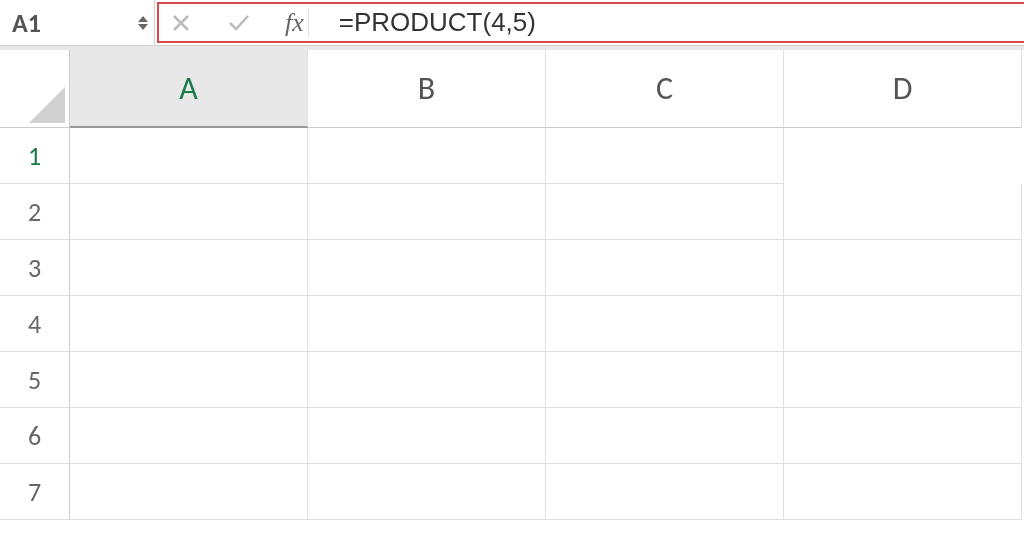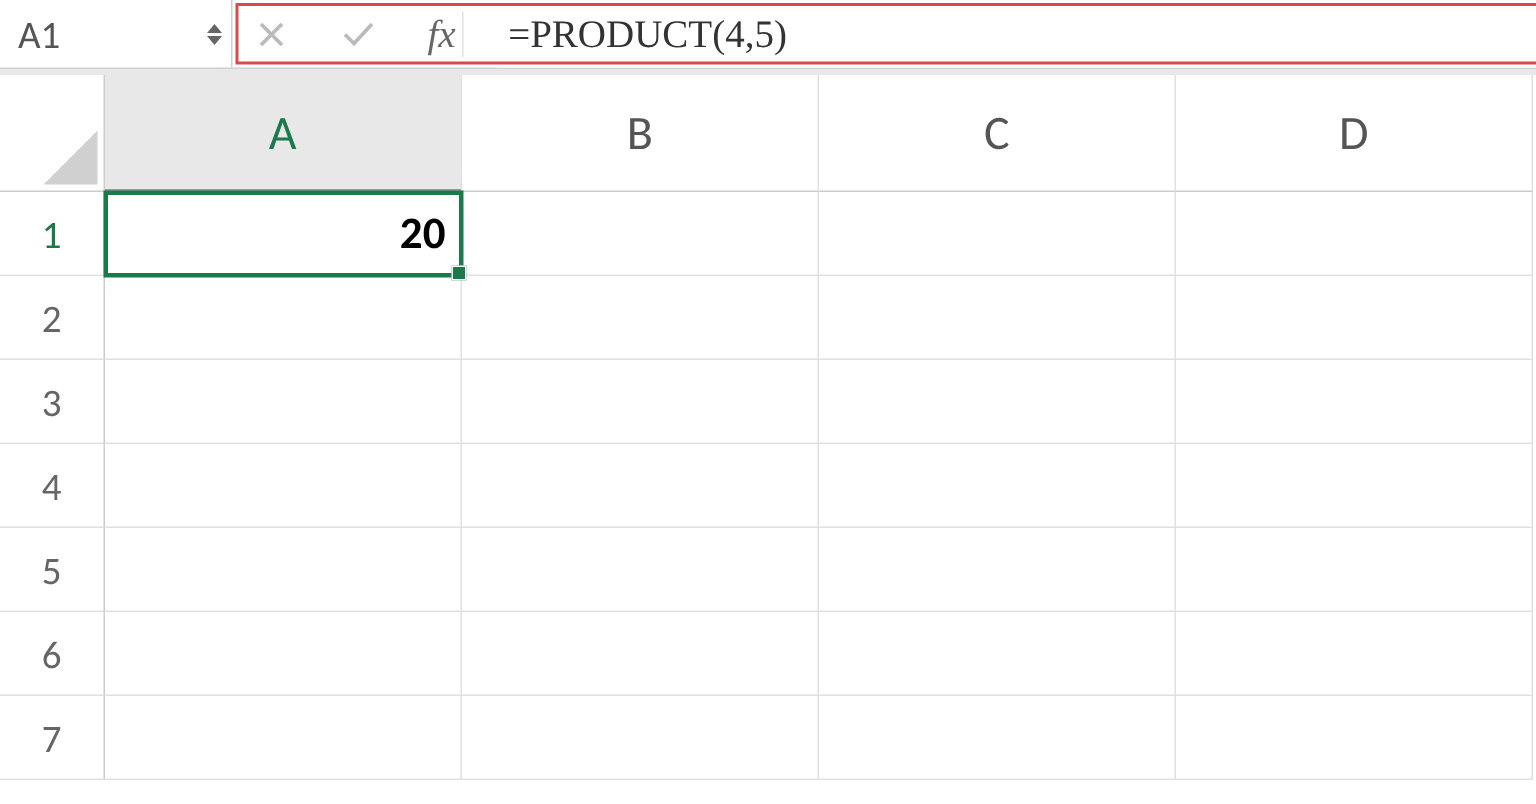--- a/index.html
+++ b/index.html
@@ -24,20 +24,21 @@
     .name-box {
       width: 155px;
       height: 100%;
       display: flex;
       align-items: center;
       padding-left: 12px;
       font-size: 26px;
       color: #555;
       border-right: 1px solid #d0d0d0;
       position: relative;
+      font-weight: bold;
     }
     .name-box-stepper {
       position: absolute;
       right: 6px;
       top: 50%;
       transform: translateY(-50%);
       display: flex;
       flex-direction: column;
       gap: 2px;
     }
@@ -90,21 +91,21 @@
       margin-right: 4px;
     }
     .formula-input {
       flex: 1;
       height: 100%;
       border: none;
       outline: none;
       font-size: 26px;
       color: #333;
       padding-left: 8px;
-      font-family: Liberation Serif, serif;
+      font-family: Liberation Sans, sans-serif;
     }
     .spreadsheet {
       display: flex;
       height: calc(100% - 46px);
       border-top: 4px solid #e8e8e8;
     }
     .row-headers {
       display: flex;
       flex-direction: column;
       background: #ffffff;
@@ -260,21 +261,20 @@
   </div>
   <div class="grid-area">
     <div class="col-headers">
       <div class="col-header selected">A</div>
       <div class="col-header">B</div>
       <div class="col-header">C</div>
       <div class="col-header">D</div>
     </div>
     <div class="grid-rows">
       <div class="grid-row">
-        <div class="cell selected">20</div>
         <div class="cell"></div>
         <div class="cell"></div>
         <div class="cell"></div>
       </div>
       <div class="grid-row">
         <div class="cell"></div>
         <div class="cell"></div>
         <div class="cell"></div>
         <div class="cell"></div>
       </div>

